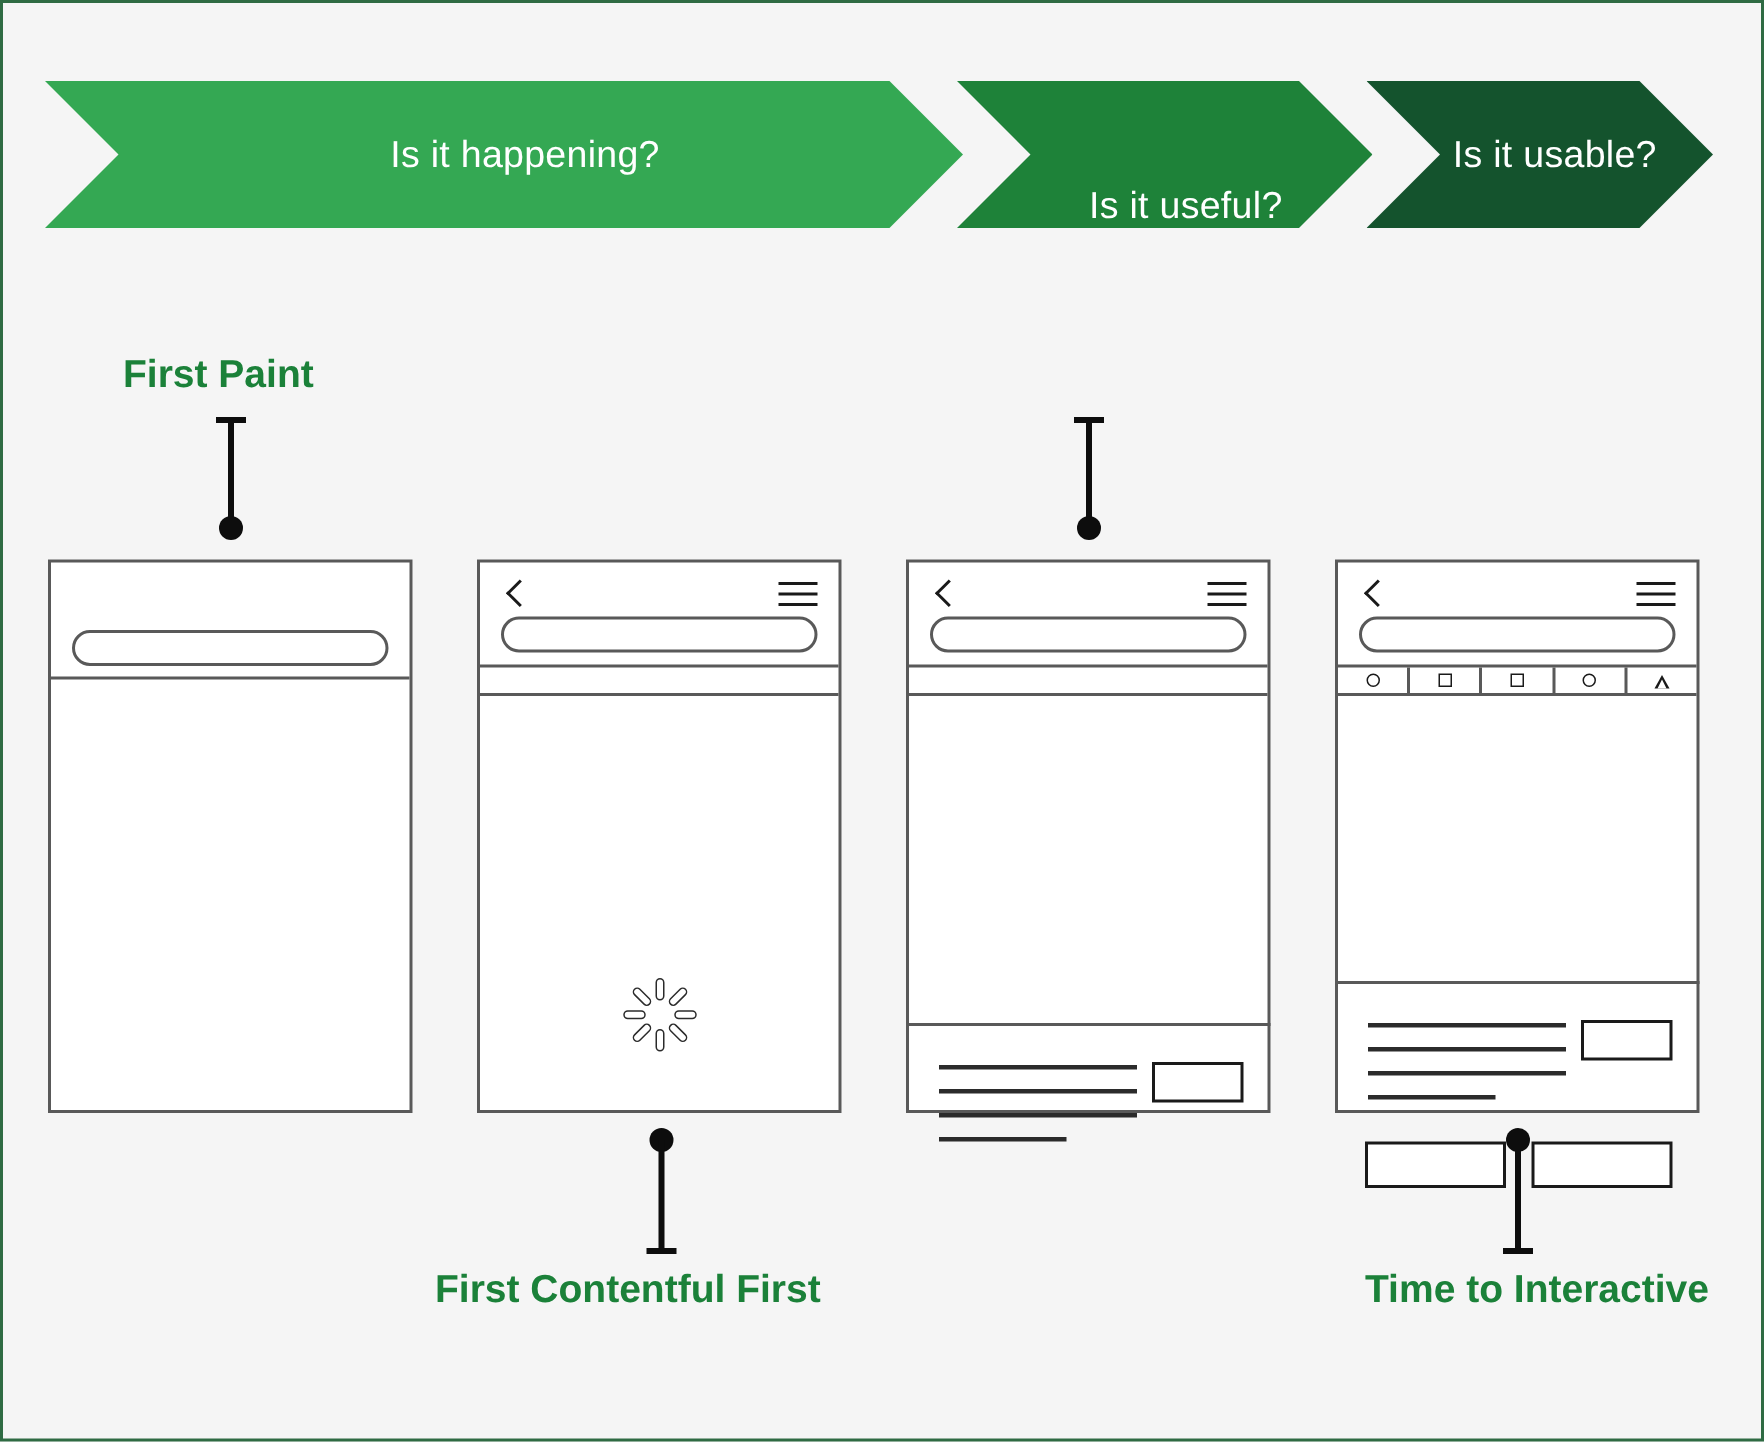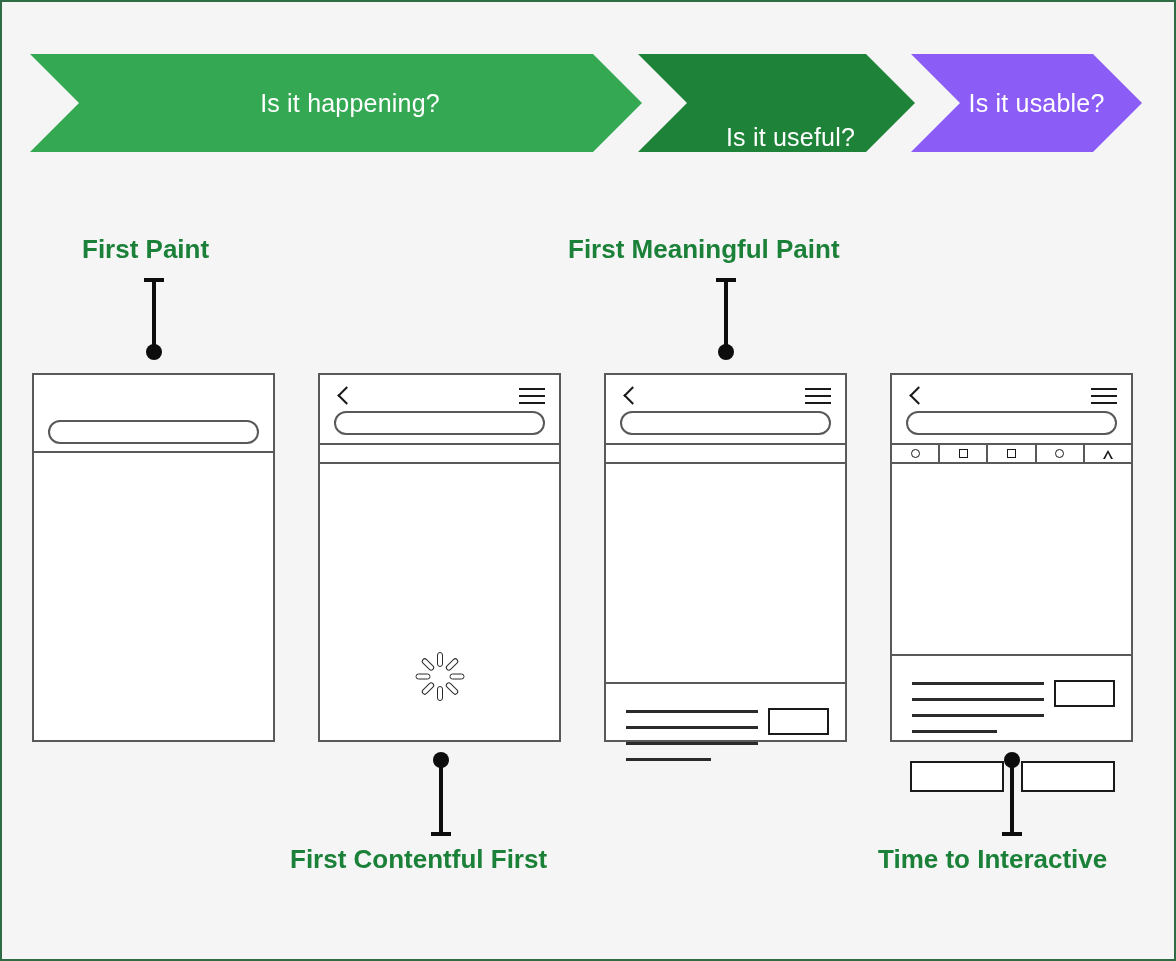--- a/index.html
+++ b/index.html
@@ -54,37 +54,37 @@
   .chev-1 .chev-label { transform: translateX(14px); }
   .chev-2 {
     left: 608px; width: 277px;
     background: #1e8239;
     clip-path: polygon(0 0, 228px 0, 277px 49px, 228px 98px, 0 98px, 49px 49px);
     align-items: flex-end;
   }
   .chev-2 .chev-label { transform: translateX(14px); }
   .chev-3 {
     left: 881px; width: 231px;
-    background: #8b5cf6;
+    background: #14532d;
     clip-path: polygon(0 0, 182px 0, 231px 49px, 182px 98px, 0 98px, 49px 49px);
   }
   .chev-3 .chev-label { transform: translateX(10px); }
 
   
   .metric-label {
     position: absolute;
     color: #1b8139;
     font-size: 26px;
     font-weight: bold;
     white-space: nowrap;
   }
   .lbl-fp  { left: 80px;  top: 232px; }
   .lbl-fmp { left: 566px; top: 232px; }
   .lbl-fcp { left: 288px; top: 842px; }
-  .lbl-tti { left: 876px; top: 842px; text-align: center; }
+  .lbl-tti { left: 908px; top: 842px; text-align: center; }
 
   
   .leader { position: absolute; width: 26px; }
   .leader .stem {
     position: absolute;
     left: 11px;
     width: 4px;
     background: #0d0d0d;
     top: 0; bottom: 0;
   }
@@ -308,21 +308,20 @@
     </div>
     <div class="chev chev-2">
       <span class="chev-label">Is it useful?</span>
     </div>
     <div class="chev chev-3">
       <span class="chev-label">Is it usable?</span>
     </div>
   </div>
 
   <div class="metric-label lbl-fp">First Paint</div>
-  <div class="metric-label lbl-fmp">First Meaningful Paint</div>
   <div class="metric-label lbl-fcp">First Contentful First</div>
   <div class="metric-label lbl-tti">Time to Interactive</div>
 
   <div class="leader down ld-fp">
     <div class="cap"></div>
     <div class="stem"></div>
     <div class="dot"></div>
   </div>
   <div class="leader down ld-fmp">
     <div class="cap"></div>

